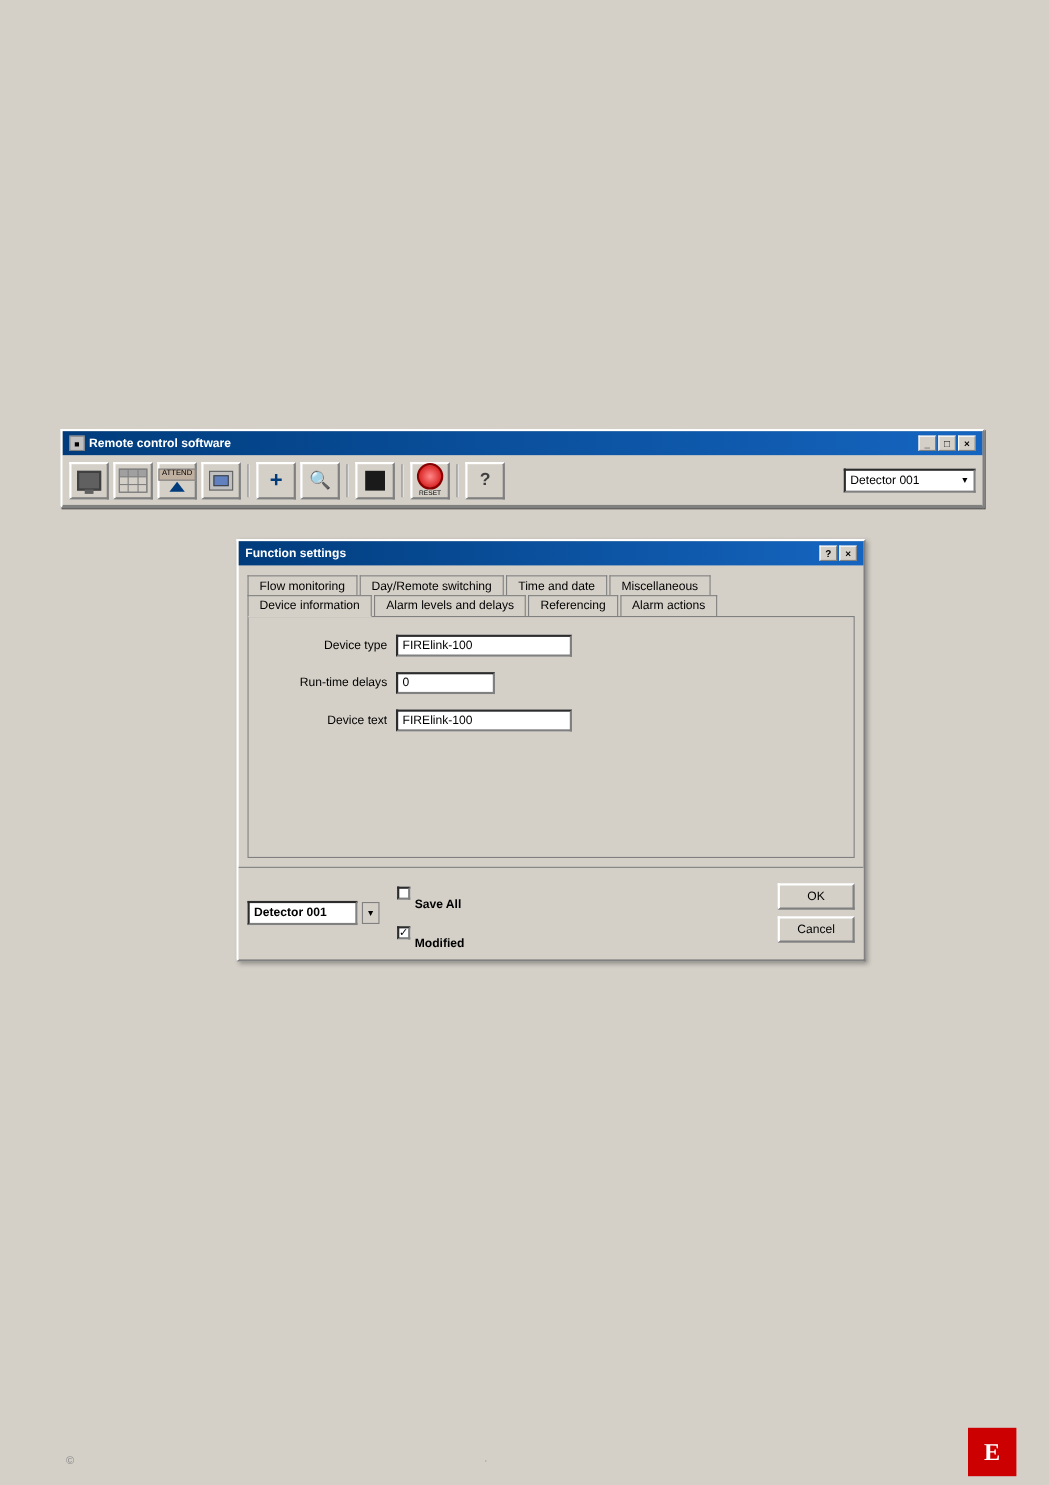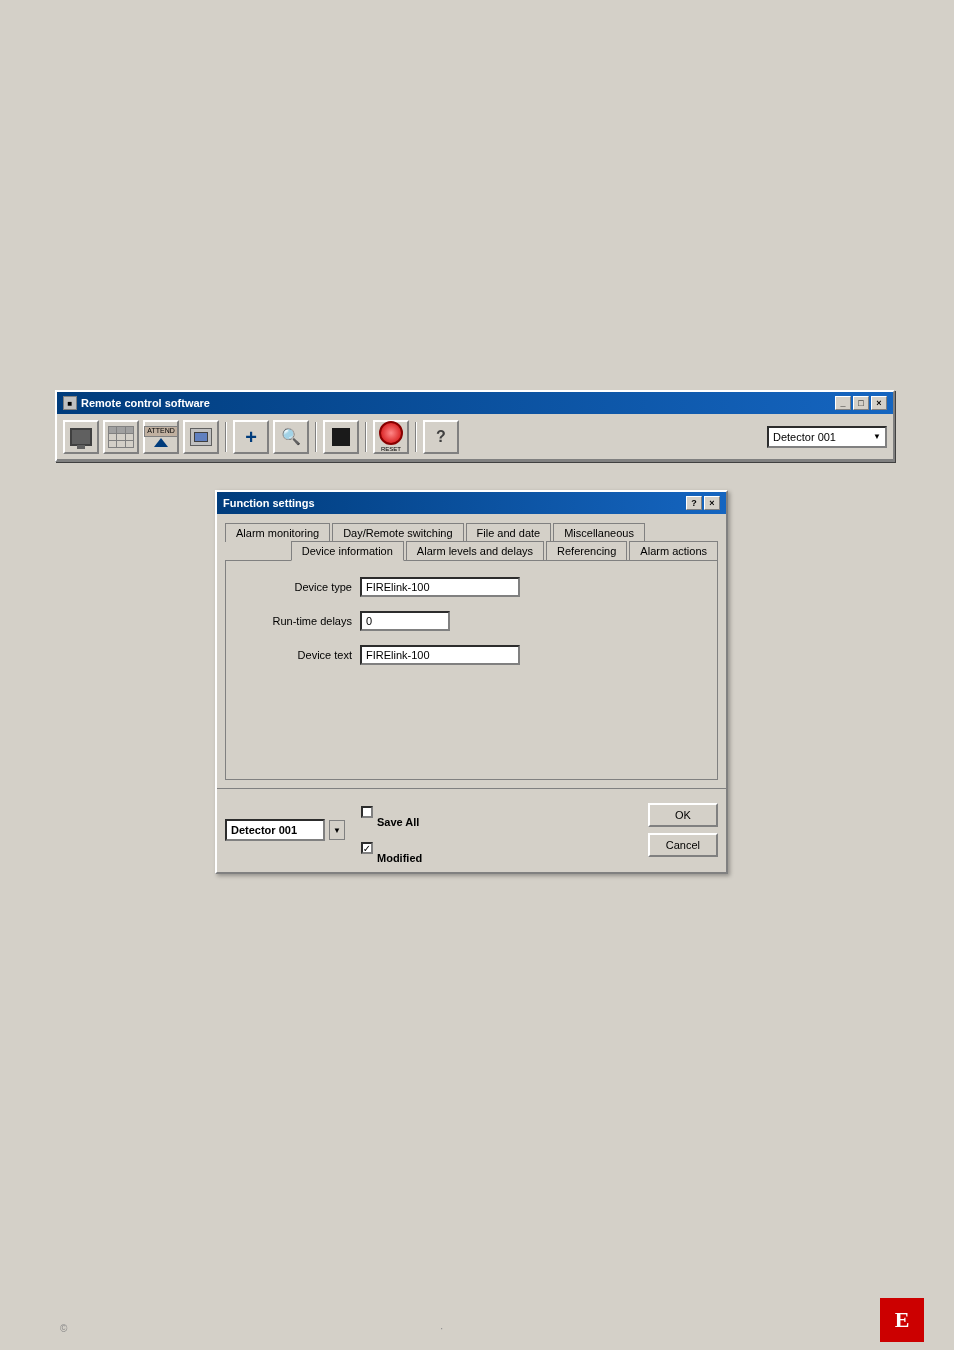--- a/index.html
+++ b/index.html
@@ -179,21 +179,21 @@
       font-size: 16px;
       color: #404040;
       font-weight: bold;
     }
 
     
     .dialog {
       position: absolute;
       top: 490px;
       left: 215px;
-      width: 513px;
+      width: 572px;
       background: #d4d0c8;
       border: 2px solid #ffffff;
       border-right-color: #808080;
       border-bottom-color: #808080;
       box-shadow: 2px 2px 4px rgba(0,0,0,0.3);
     }
 
     .dialog-title-bar {
       background: linear-gradient(to right, #003c7c, #1565c0);
       color: white;
@@ -554,27 +554,27 @@
     </div>
     <div class="title-bar-buttons">
       <div class="title-btn">?</div>
       <div class="title-btn">×</div>
     </div>
   </div>
 
   <div class="dialog-content">
 
     <div class="tab-line">
-      <div class="tab">Alarm monitoring</div>
+      <div class="tab">Flow monitoring</div>
       <div class="tab">Day/Remote switching</div>
-      <div class="tab">File and date</div>
+      <div class="tab">Time and date</div>
       <div class="tab">Miscellaneous</div>
     </div>
 
-    <div class="tab-line" style="margin-top:-1px;justify-content:flex-end;">
+    <div class="tab-line" style="margin-top:-1px;">
       <div class="tab active">Device information</div>
       <div class="tab">Alarm levels and delays</div>
       <div class="tab">Referencing</div>
       <div class="tab">Alarm actions</div>
     </div>
 
     <div class="tab-content-area">
 
       <div class="form-row">
         <span class="form-label">Device type</span>

